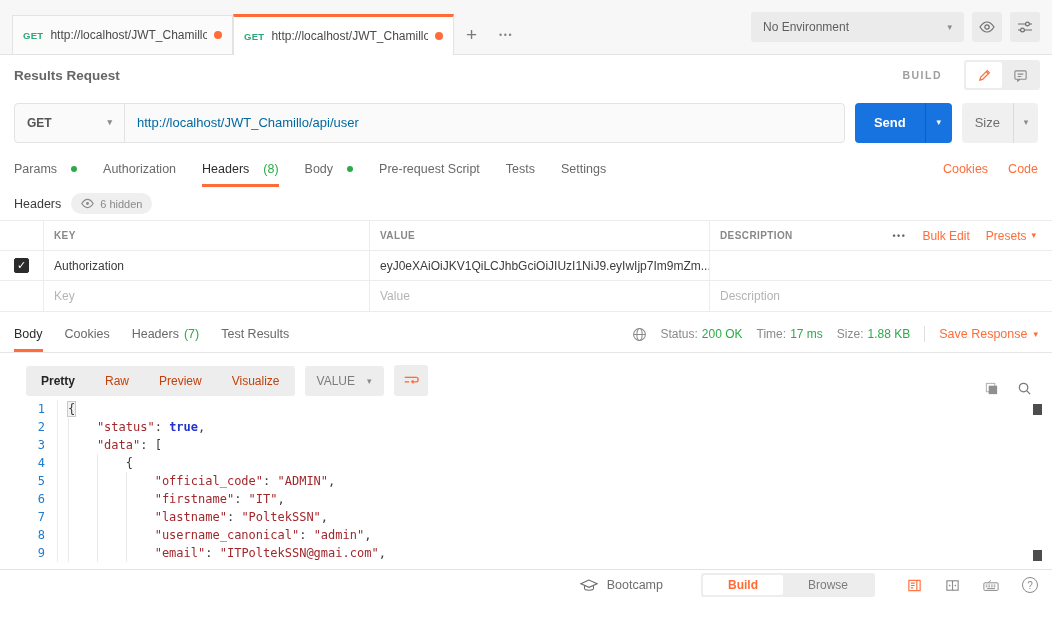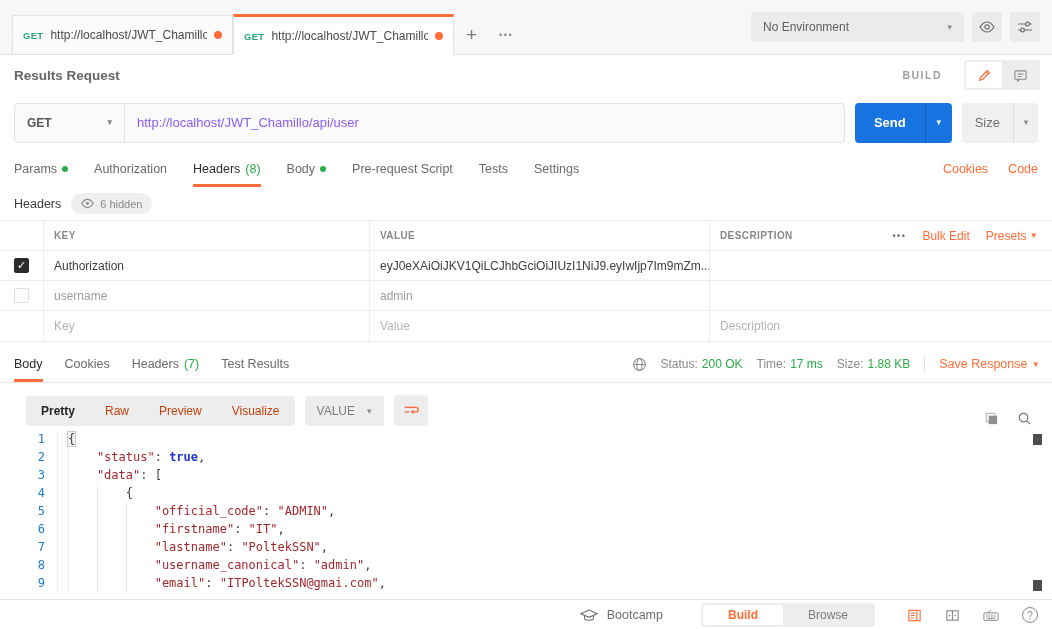--- a/index.html
+++ b/index.html
@@ -37,33 +37,33 @@
   .edit-group { display:flex; background:#ededed; border-radius:3px; padding:2px; margin-left:22px; }
   .edit-cell { width:36px; height:26px; display:flex; align-items:center; justify-content:center; border-radius:2px; cursor:pointer; }
   .edit-cell.active { background:#fff; }
 
   
   .url-row { height:55px; display:flex; align-items:center; padding:0 14px; gap:10px; background:#fff; }
   .url-bar { flex:1; height:40px; border:1px solid #e3e3e3; border-radius:4px; background:#fafafa; display:flex; align-items:stretch; min-width:0; }
   .method-select { width:110px; display:flex; align-items:center; padding:0 12px; font-weight:600; color:#555;
                    border-right:1px solid #e3e3e3; cursor:pointer; flex-shrink:0; }
   .method-select .caret { margin-left:auto; }
-  .url-input { flex:1; display:flex; align-items:center; padding:0 12px; font-size:13px; color:#8b5cf6; white-space:nowrap; overflow:hidden; }
+  .url-input { flex:1; display:flex; align-items:center; padding:0 12px; font-size:13px; color:#0369a1; white-space:nowrap; overflow:hidden; }
   .split-btn { height:40px; border-radius:4px; display:flex; align-items:stretch; overflow:hidden; cursor:pointer; flex-shrink:0; }
   .send-btn { background:var(--blue); color:#fff; }
   .send-btn .btn-main { padding:0 19px; display:flex; align-items:center; font-size:13px; font-weight:600; }
   .send-btn .btn-caret { width:27px; border-left:1px solid rgba(0,0,0,.18); display:flex; align-items:center; justify-content:center; }
   .send-btn .caret { color:#fff; }
   .save-btn { background:#f0f0f0; color:#6f6f6f; }
   .save-btn .btn-main { padding:0 13px; display:flex; align-items:center; font-size:13px; }
   .save-btn .btn-caret { width:25px; border-left:1px solid #dcdcdc; display:flex; align-items:center; justify-content:center; }
 
   
   .req-tabs { height:37px; display:flex; align-items:stretch; padding:0 14px; background:#fff; }
-  .rtab { display:flex; align-items:center; gap:5px; margin-right:26px; font-size:12.5px; color:#696969;
+  .rtab { display:flex; align-items:center; gap:14px; margin-right:26px; font-size:12.5px; color:#696969;
           border-bottom:3px solid transparent; border-top:3px solid transparent; cursor:pointer; }
   .rtab.active { color:#2d2d2d; border-bottom-color:var(--accent); }
   .rtab .count { color:var(--green); }
   .gdot { width:6px; height:6px; border-radius:50%; background:var(--green); }
   .rtab-links { margin-left:auto; display:flex; align-items:center; gap:20px; }
   .olink { color:var(--accent); font-size:12.5px; cursor:pointer; }
 
   
   .hdr-row { height:33px; display:flex; align-items:center; gap:10px; padding:0 14px; }
   .hdr-title { font-size:12.5px; color:#3c3c3c; }
@@ -288,28 +288,20 @@
     <div class="kv-cell cb-cell">
       <span class="cb on">
           <span class="tick">✓</span>
         </span>
     </div>
     <div class="kv-cell">Authorization</div>
     <div class="kv-cell">eyJ0eXAiOiJKV1QiLCJhbGciOiJIUzI1NiJ9.eyIwIjp7Im9mZm...</div>
     <div class="kv-cell"></div>
   </div>
 
-  <div class="kv-row">
-    <div class="kv-cell cb-cell">
-      <span class="cb"></span>
-    </div>
-    <div class="kv-cell dim">username</div>
-    <div class="kv-cell dim">admin</div>
-    <div class="kv-cell dim"></div>
-  </div>
 
   <div class="kv-row">
     <div class="kv-cell cb-cell"></div>
     <div class="kv-cell ghost">Key</div>
     <div class="kv-cell ghost">Value</div>
     <div class="kv-cell ghost">Description</div>
   </div>
 </div>
 
 <div class="resp-tabs">

